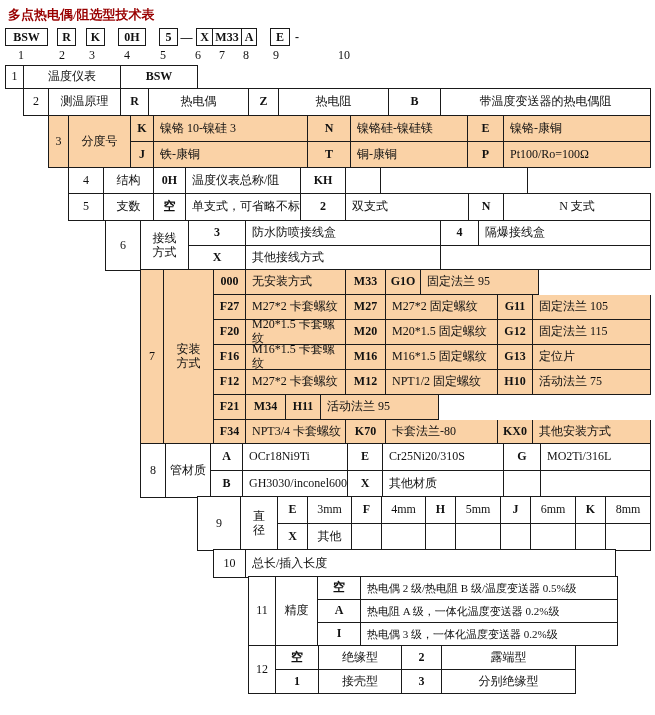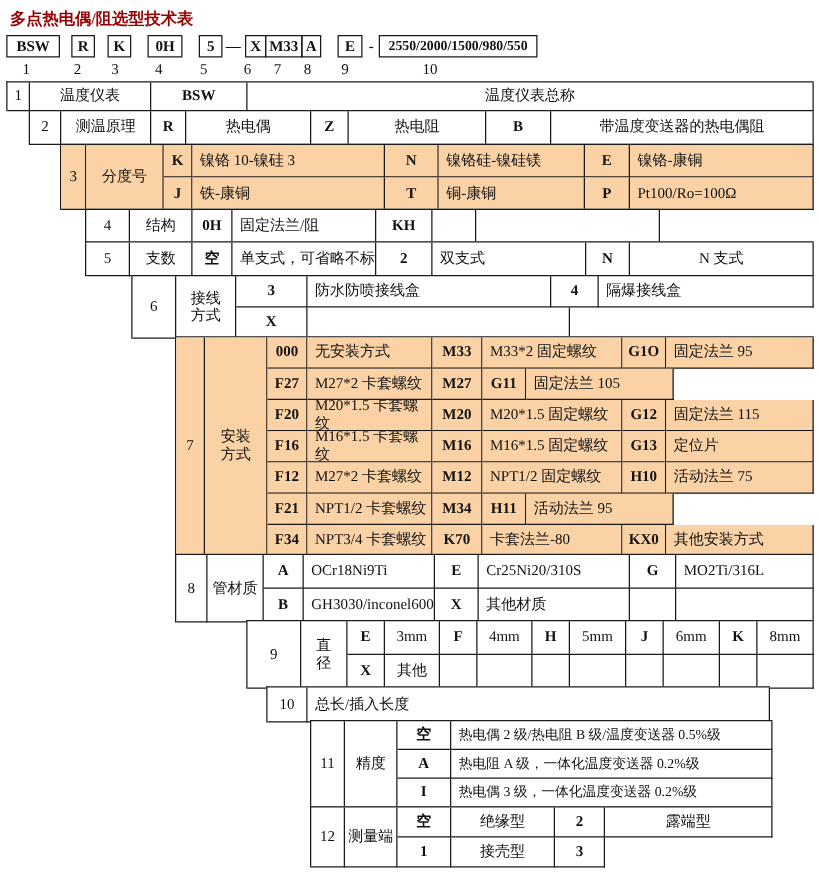--- a/index.html
+++ b/index.html
@@ -57,38 +57,36 @@
   <div class="cbox w19" style="left:57px">R</div>
   <div class="cbox w19" style="left:86px">K</div>
   <div class="cbox w28" style="left:118px">0H</div>
   <div class="cbox w19" style="left:159px">5</div>
   <div class="cbox nolb w19" style="left:177px">—</div>
   <div class="cbox w17" style="left:196px">X</div>
   <div class="cbox w30" style="left:212px">M33</div>
   <div class="cbox w16" style="left:241px">A</div>
   <div class="cbox w20" style="left:270px">E</div>
   <div class="cbox nolb w16" style="left:289px">-</div>
-  <div class="cbox w127 sm" style="left:303px">2550/2000/1500/980/550</div>
 
   <span class="posnum" style="left:18px">1</span>
   <span class="posnum" style="left:59px">2</span>
   <span class="posnum" style="left:89px">3</span>
   <span class="posnum" style="left:124px">4</span>
   <span class="posnum" style="left:160px">5</span>
   <span class="posnum" style="left:195px">6</span>
   <span class="posnum" style="left:219px">7</span>
   <span class="posnum" style="left:243px">8</span>
   <span class="posnum" style="left:273px">9</span>
   <span class="posnum" style="left:338px">10</span>
 
   <div class="blk b1" style="left:5px;top:65px">
     <div class="c w18">1</div>
     <div class="c w97">温度仪表</div>
     <div class="c w77 cd">BSW</div>
-    <div class="c w453">温度仪表总称</div>
   </div>
 
   <div class="blk b2" style="left:23px;top:88px">
     <div class="c w25">2</div>
     <div class="c w72">测温原理</div>
     <div class="c w28 cd">R</div>
     <div class="c w100">热电偶</div>
     <div class="c w30 cd">Z</div>
     <div class="c w110">热电阻</div>
     <div class="c w52 cd">B</div>
@@ -115,21 +113,21 @@
         <div class="c w36 cd">P</div>
         <div class="c w147 cl">Pt100/Ro=100Ω</div>
       </div>
     </div>
   </div>
 
   <div class="blk b4" style="left:68px;top:167px">
     <div class="c w35">4</div>
     <div class="c w50">结构</div>
     <div class="c w32 cd">0H</div>
-    <div class="c w115 cl">固定法兰/阻</div>
+    <div class="c w115 cl">温度仪表总称/阻</div>
     <div class="c w45 cd">KH</div>
     <div class="c w35"></div>
     <div class="c w147"></div>
   </div>
 
   <div class="blk b5" style="left:68px;top:193px">
     <div class="c w35">5</div>
     <div class="c w50">支数</div>
     <div class="c w32 cd">空</div>
     <div class="c w115 cl">单支式，可省略不标</div>
@@ -145,42 +143,43 @@
 方式</div>
     <div class="col">
       <div class="sr">
         <div class="c w57 cd">3</div>
         <div class="c w195 cl">防水防喷接线盒</div>
         <div class="c w38 cd">4</div>
         <div class="c w172 cl">隔爆接线盒</div>
       </div>
       <div class="sr">
         <div class="c w57 cd">X</div>
+        <div class="c w195 cl">其他接线方式</div>
         <div class="c w210"></div>
       </div>
     </div>
   </div>
 
   <div class="blk b7 sh" style="left:140px;top:269px">
     <div class="c w23 hs">7</div>
     <div class="c w50 hs pre">安装
 方式</div>
     <div class="col">
       <div class="sr">
         <div class="c w32 cd">000</div>
         <div class="c w100 cl">无安装方式</div>
         <div class="c w40 cd">M33</div>
-        <div class="c w112 cl">M33*2 固定螺纹</div>
         <div class="c w35 cd">G1O</div>
         <div class="c w118 cl">固定法兰 95</div>
       </div>
       <div class="sr">
         <div class="c w32 cd">F27</div>
         <div class="c w100 cl">M27*2 卡套螺纹</div>
         <div class="c w40 cd">M27</div>
+        <div class="c w112 cl">M27*2 固定螺纹</div>
         <div class="c w35 cd">G11</div>
         <div class="c w118 cl">固定法兰 105</div>
       </div>
       <div class="sr">
         <div class="c w32 cd">F20</div>
         <div class="c w100 cl">M20*1.5 卡套螺纹</div>
         <div class="c w40 cd">M20</div>
         <div class="c w112 cl">M20*1.5 固定螺纹</div>
         <div class="c w35 cd">G12</div>
         <div class="c w118 cl">固定法兰 115</div>
@@ -196,21 +195,20 @@
       <div class="sr">
         <div class="c w32 cd">F12</div>
         <div class="c w100 cl">M27*2 卡套螺纹</div>
         <div class="c w40 cd">M12</div>
         <div class="c w112 cl">NPT1/2 固定螺纹</div>
         <div class="c w35 cd">H10</div>
         <div class="c w118 cl">活动法兰 75</div>
       </div>
       <div class="sr">
         <div class="c w32 cd">F21</div>
-        <div class="c w100 cl">NPT1/2 卡套螺纹</div>
         <div class="c w40 cd">M34</div>
         <div class="c w35 cd">H11</div>
         <div class="c w118 cl">活动法兰 95</div>
       </div>
       <div class="sr">
         <div class="c w32 cd">F34</div>
         <div class="c w100 cl">NPT3/4 卡套螺纹</div>
         <div class="c w40 cd">K70</div>
         <div class="c w112 cl">卡套法兰-80</div>
         <div class="c w35 cd">KX0</div>
@@ -293,29 +291,29 @@
       </div>
       <div class="sr">
         <div class="c w43 cd">I</div>
         <div class="c w257 cl sm">热电偶 3 级，一体化温度变送器 0.2%级</div>
       </div>
     </div>
   </div>
 
   <div class="blk b12" style="left:248px;top:645px">
     <div class="c w27 hs">12</div>
-    <div class="c w42 hs">测量端</div>
     <div class="col">
       <div class="sr">
         <div class="c w43 cd">空</div>
         <div class="c w83">绝缘型</div>
         <div class="c w40 cd">2</div>
         <div class="c w134">露端型</div>
       </div>
       <div class="sr">
         <div class="c w43 cd">1</div>
         <div class="c w83">接壳型</div>
         <div class="c w40 cd">3</div>
+        <div class="c w134">分别绝缘型</div>
       </div>
     </div>
   </div>
 
 </div>
 
 </body></html>

